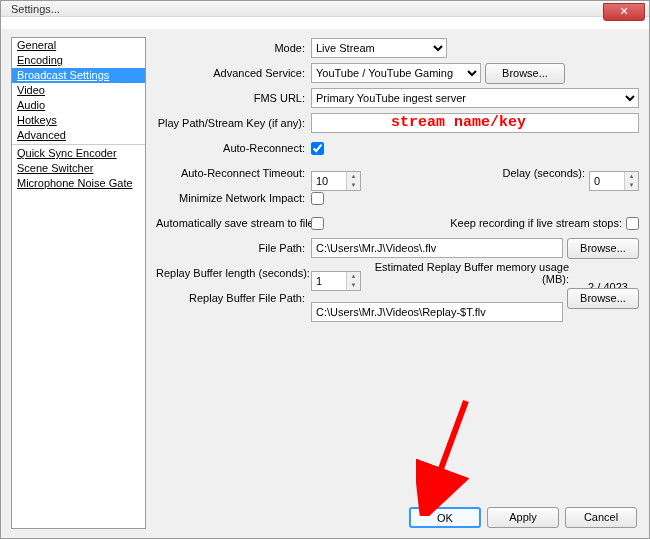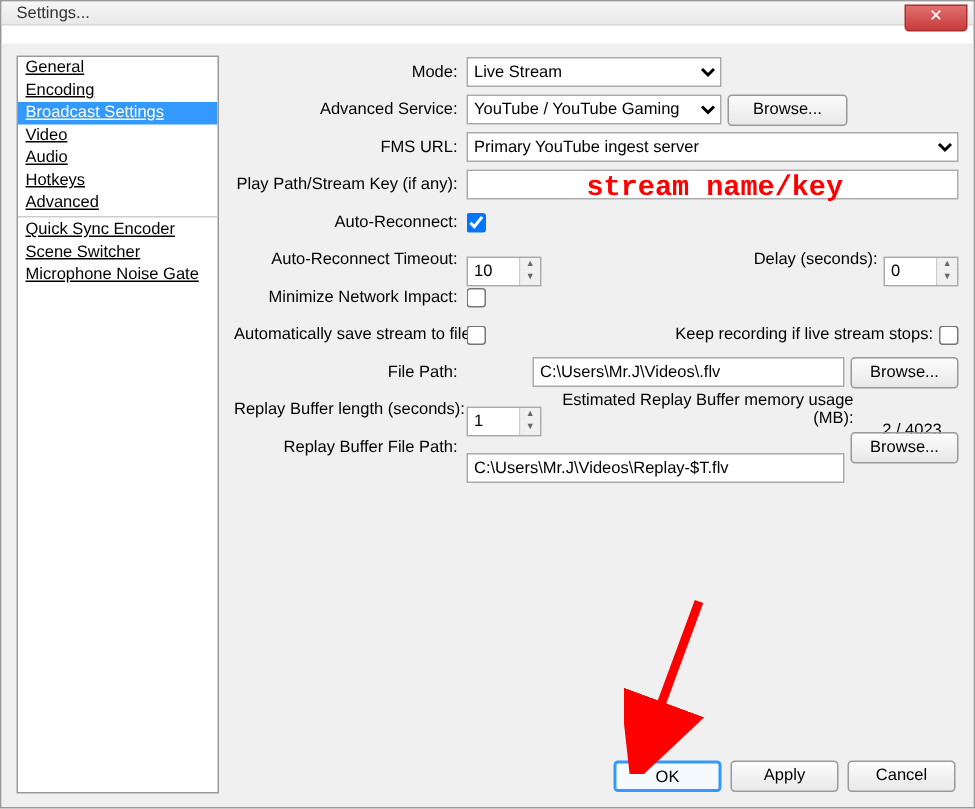--- a/index.html
+++ b/index.html
@@ -154,21 +154,21 @@
     right: 12px;
     bottom: 10px;
     display: flex;
     gap: 6px;
   }
   .annot {
     position: absolute;
     color: #ff0000;
     font-family: "Courier New", monospace;
     font-weight: bold;
-    font-size: 19px;
+    font-size: 15px;
     pointer-events: none;
   }
   .arrow-svg {
     position: absolute;
     pointer-events: none;
   }
 </style>
 </head>
 <body>
 
@@ -193,21 +193,21 @@
     <div class="sidebar-item">Quick Sync Encoder</div>
     <div class="sidebar-item">Scene Switcher</div>
     <div class="sidebar-item">Microphone Noise Gate</div>
   </div>
 
   <div class="main">
 
     <div class="row">
       <div class="label">Mode:</div>
       <div class="ctrl-area">
-        <select style="width:170px"><option>Live Stream</option></select>
+        <select style="width:136px"><option>Live Stream</option></select>
       </div>
     </div>
 
     <div class="row">
       <div class="label">Advanced Service:</div>
       <div class="ctrl-area">
         <select style="width:170px"><option>YouTube / YouTube Gaming</option></select>
         <button class="btn" style="width:80px">Browse...</button>
       </div>
     </div>
@@ -268,21 +268,21 @@
         <input type="checkbox" style="">
         <div style="flex:1"></div>
         <span>Keep recording if live stream stops:</span>
         <input type="checkbox" style="">
       </div>
     </div>
 
     <div class="row">
       <div class="label">File Path:</div>
       <div class="ctrl-area">
-        <input type="text" style="flex: 1 1 0%; margin-left: 44px;" value="C:\Users\Mr.J\Videos\.flv">
+        <input type="text" style="flex: 1 1 0%;" value="C:\Users\Mr.J\Videos\.flv">
         <button class="btn" style="width:72px">Browse...</button>
       </div>
     </div>
 
     <div class="row">
       <div class="label">Replay Buffer length (seconds):</div>
       <div class="ctrl-area">
         <div class="spinner">
           <input value="1" style="">
           <div class="arrows">

